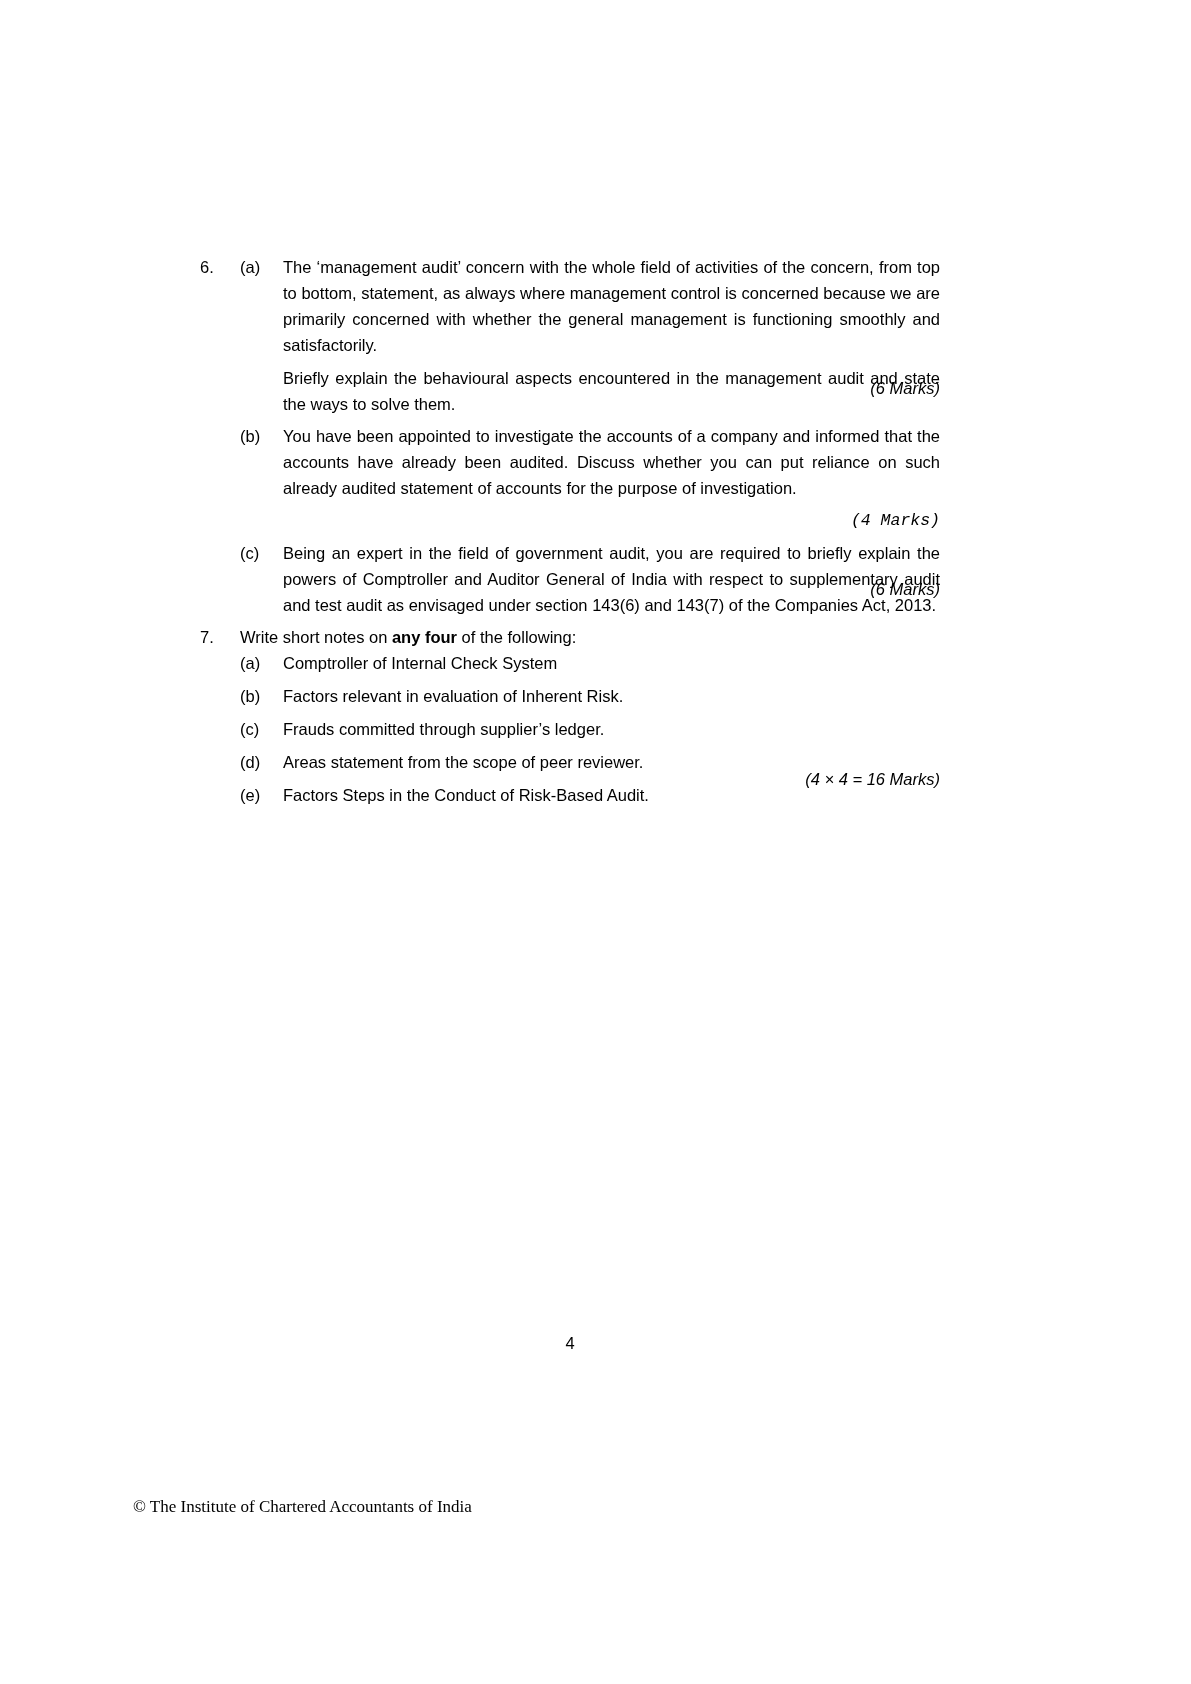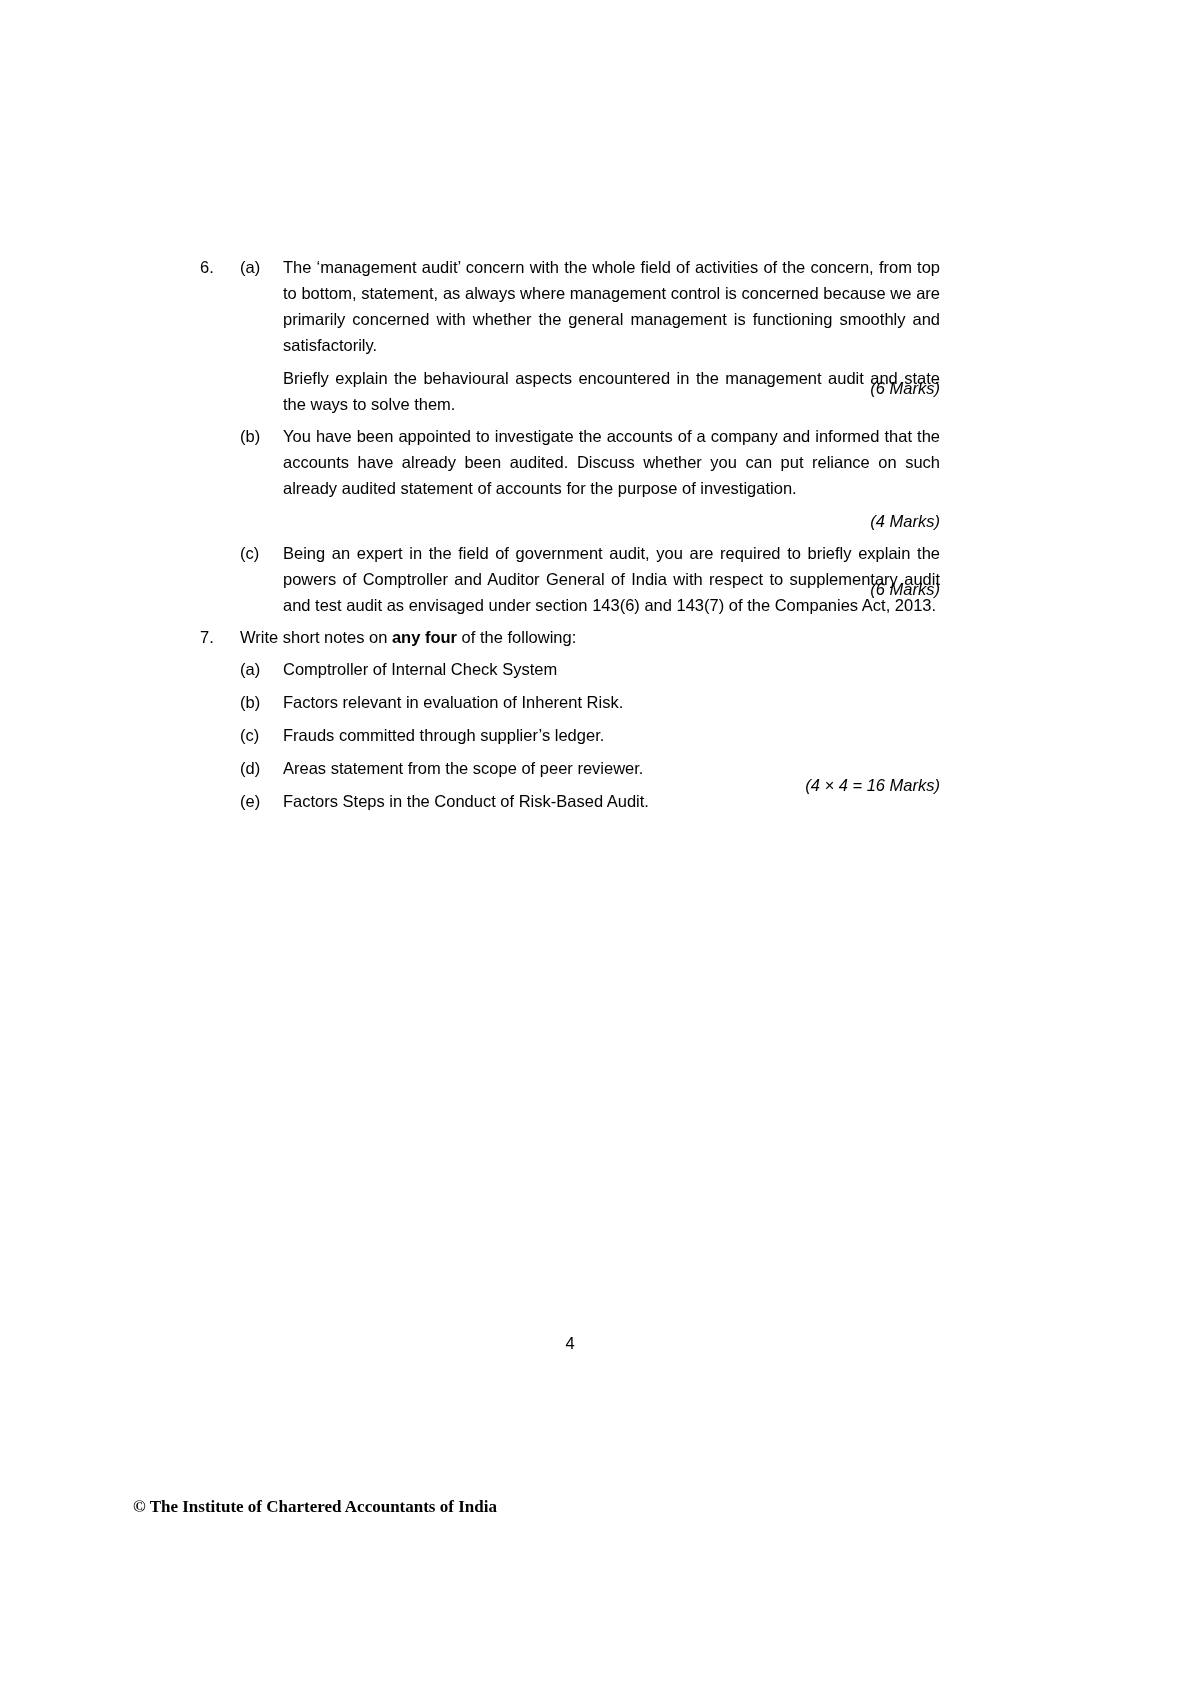--- a/index.html
+++ b/index.html
@@ -34,37 +34,38 @@
     position: absolute;
     right: 0;
     bottom: 16px;
     font-style: italic;
     white-space: nowrap;
   }
   .marks-line {
     text-align: right;
     font-style: italic;
     margin-bottom: 0;
+    font-family: Liberation Mono, monospace;
   }
   .q7 { margin-top: 0px; }
-  .q7-intro { margin-bottom: 6px; }
+  .q7-intro { }
   .q7-item { display: flex; margin-bottom: 7px; position: relative; }
   .page-number {
     position: absolute;
     left: 200px;
     top: 1330px;
     width: 740px;
     text-align: center;
   }
   .footer {
     position: absolute;
     left: 133px;
     top: 1494px;
     font-family: "Liberation Serif", serif;
-    font-weight: bold;
+    font-weight: normal;
     font-size: 17px;
     line-height: 26px;
   }
 </style>
 </head>
 <body>
 
 <div class="page">
 
   <div class="content">

